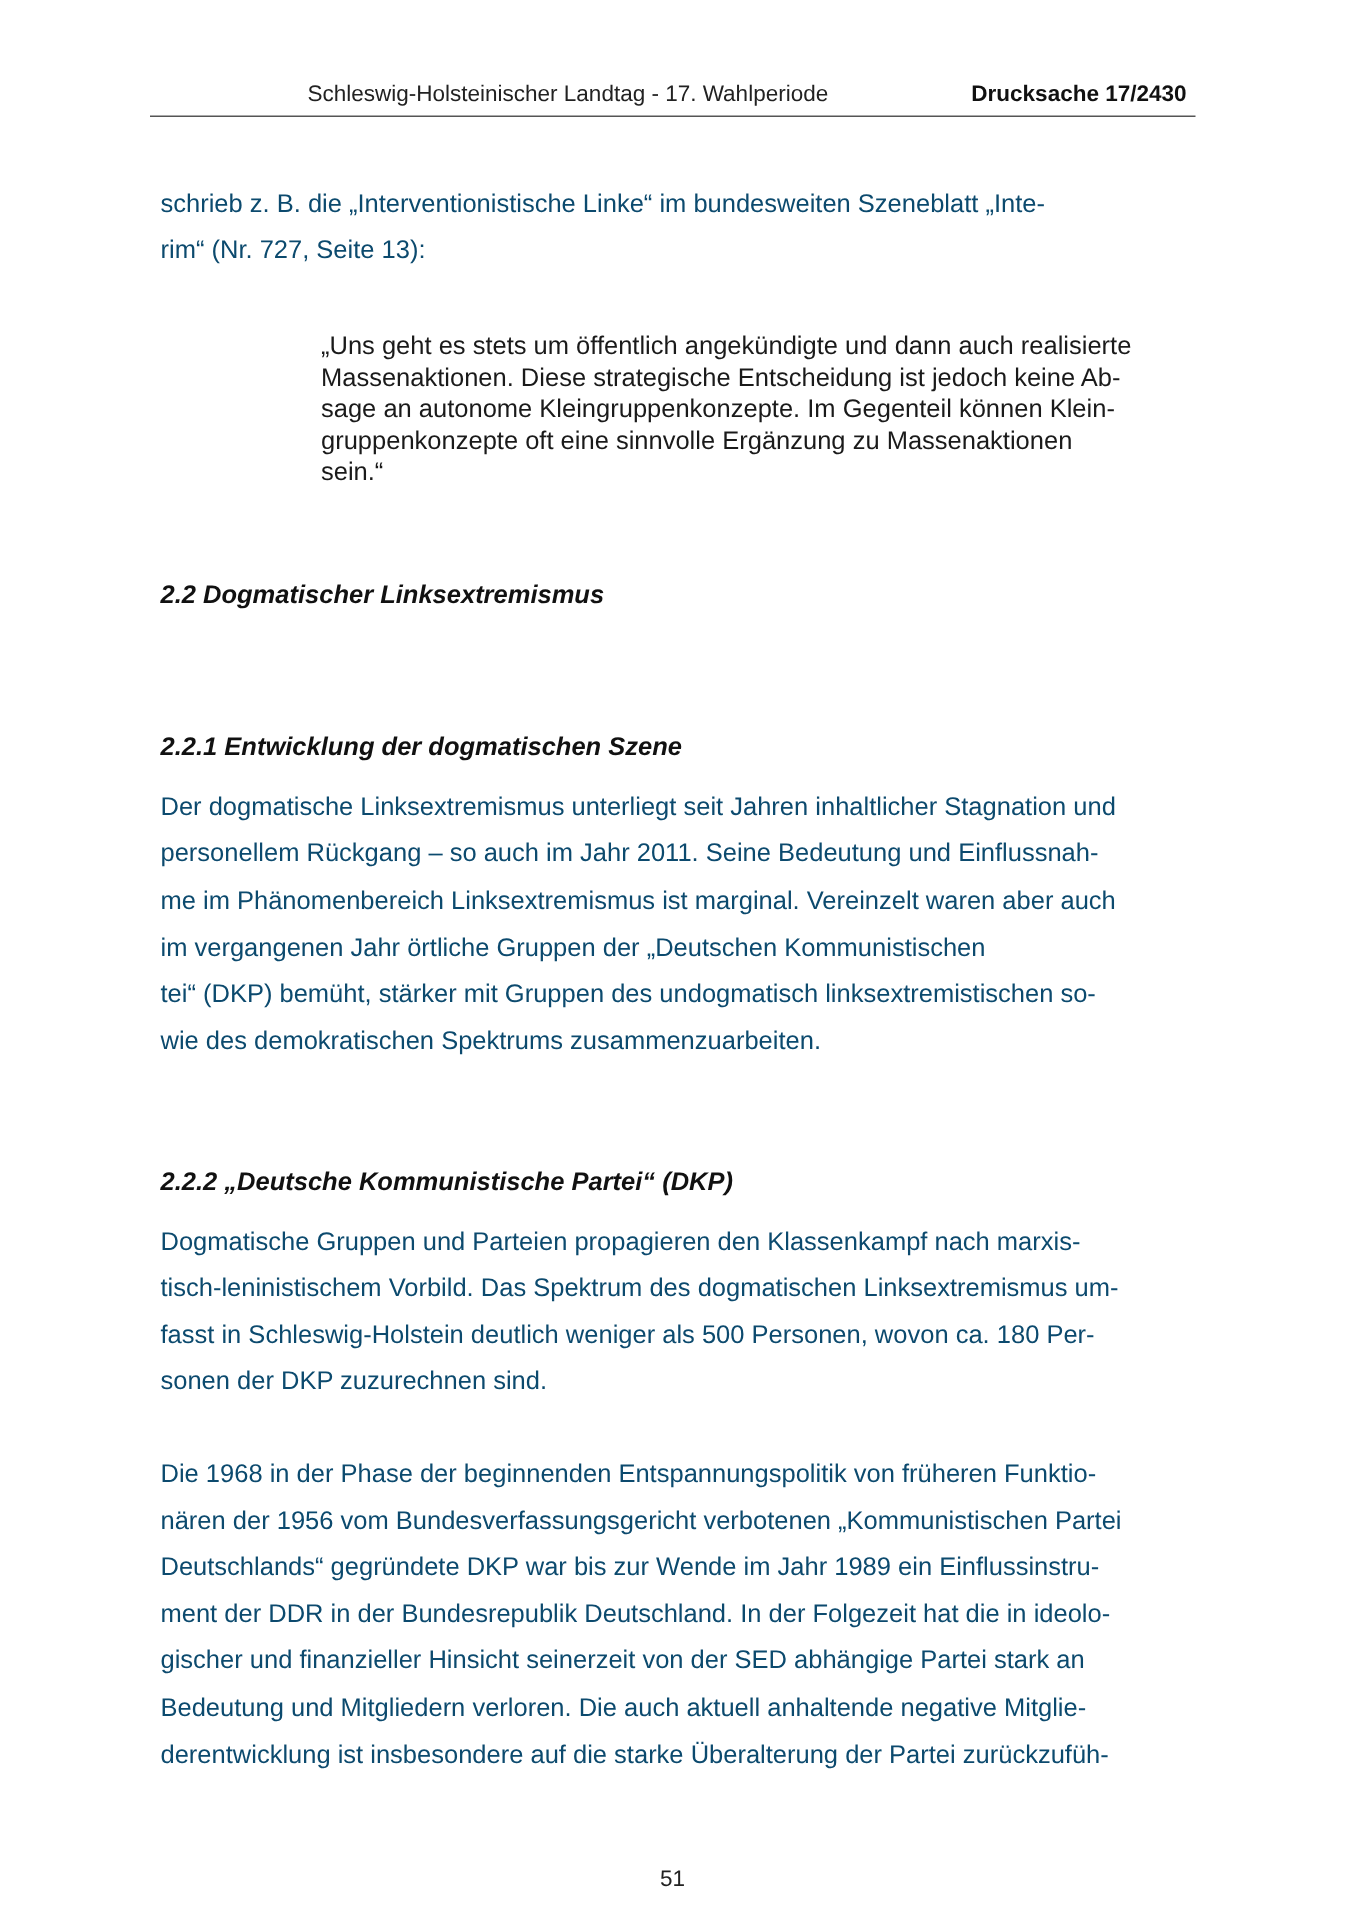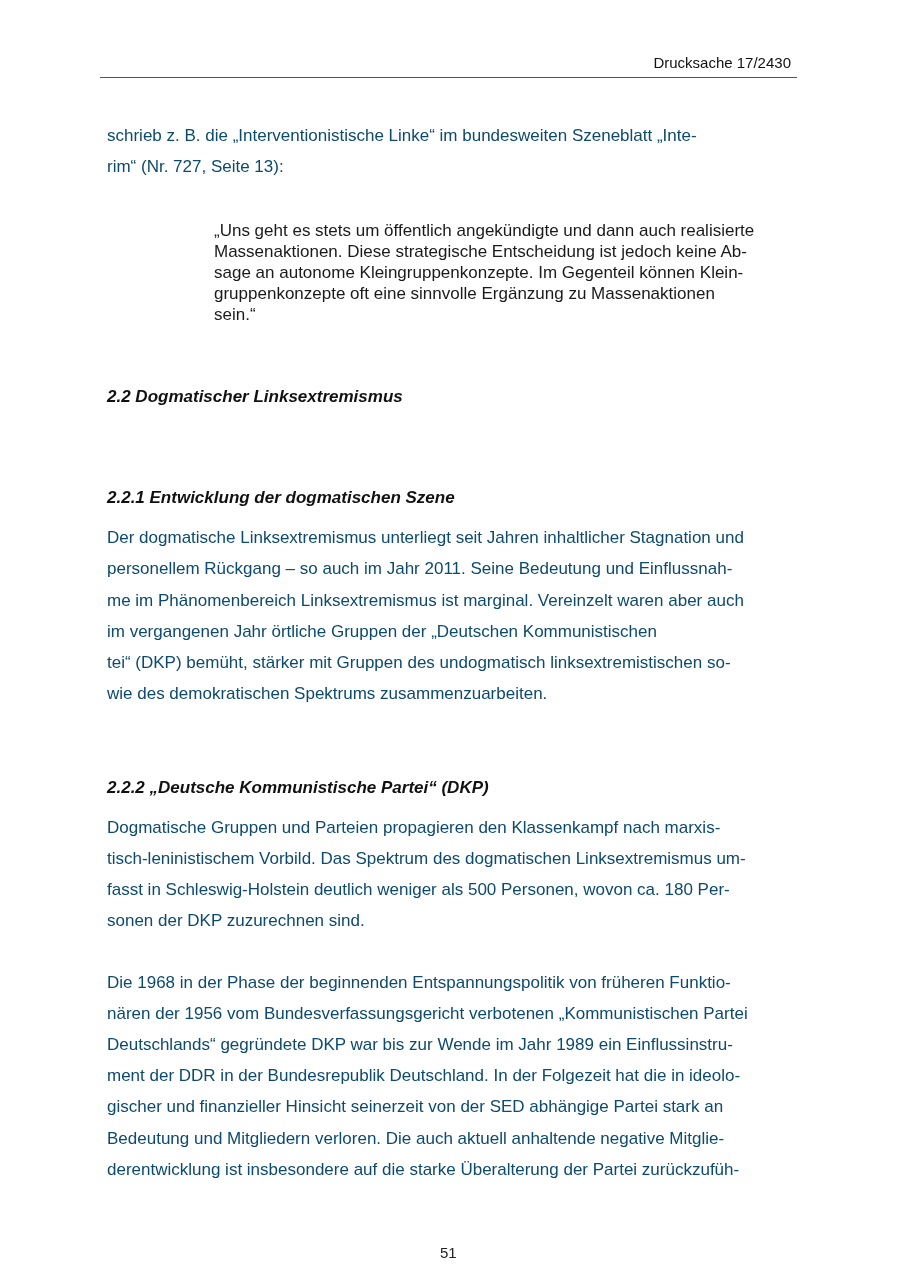--- a/index.html
+++ b/index.html
@@ -6,39 +6,40 @@
     body {
       width: 900px; height: 1272px; position: relative; overflow: hidden;
       font-family: "Liberation Sans", sans-serif; color: #1a1a1a;
     }
     .header {
       position: absolute; left: 100px; top: 50px; width: 697px; height: 27px;
       border-bottom: 1px solid #555;
       font-size: 15px;
     }
     .header .title { position: absolute; left: 105px; top: 4px; color: #222; }
-    .header .docnum { position: absolute; right: 6px; top: 4px; font-weight: normal; color: #111; }
+    .header .docnum { position: absolute; right: 6px; top: 4px; font-weight: bold; color: #111; }
     .line {
       position: absolute; left: 107px; font-size: 17px; white-space: nowrap; color: #0c4a6e;
     }
     .qline {
       position: absolute; left: 214px; font-size: 17px; white-space: nowrap; color: #1a1a1a;
     }
     .heading {
       position: absolute; left: 107px; font-size: 17px; font-weight: bold; font-style: italic;
       white-space: nowrap; color: #111; text-align: center;
     }
     .pagenum {
       position: absolute; left: 440px; top: 1198px; font-size: 15px; color: #222; margin-top: 46px;
     }
   </style>
 </head>
 <body>
 
 <div class="header">
+  <span class="title">Schleswig-Holsteinischer Landtag - 17. Wahlperiode</span>
   <span class="docnum">Drucksache 17/2430</span>
 </div>
 
 <div>
   <div class="line" style="top:126px">schrieb z. B. die „Interventionistische Linke“ im bundesweiten Szeneblatt „Inte-</div>
   <div class="line" style="top:157px">rim“ (Nr. 727, Seite 13):</div>
 </div>
 
 <div>
   <div class="qline" style="top:221px">„Uns geht es stets um öffentlich angekündigte und dann auch realisierte</div>

